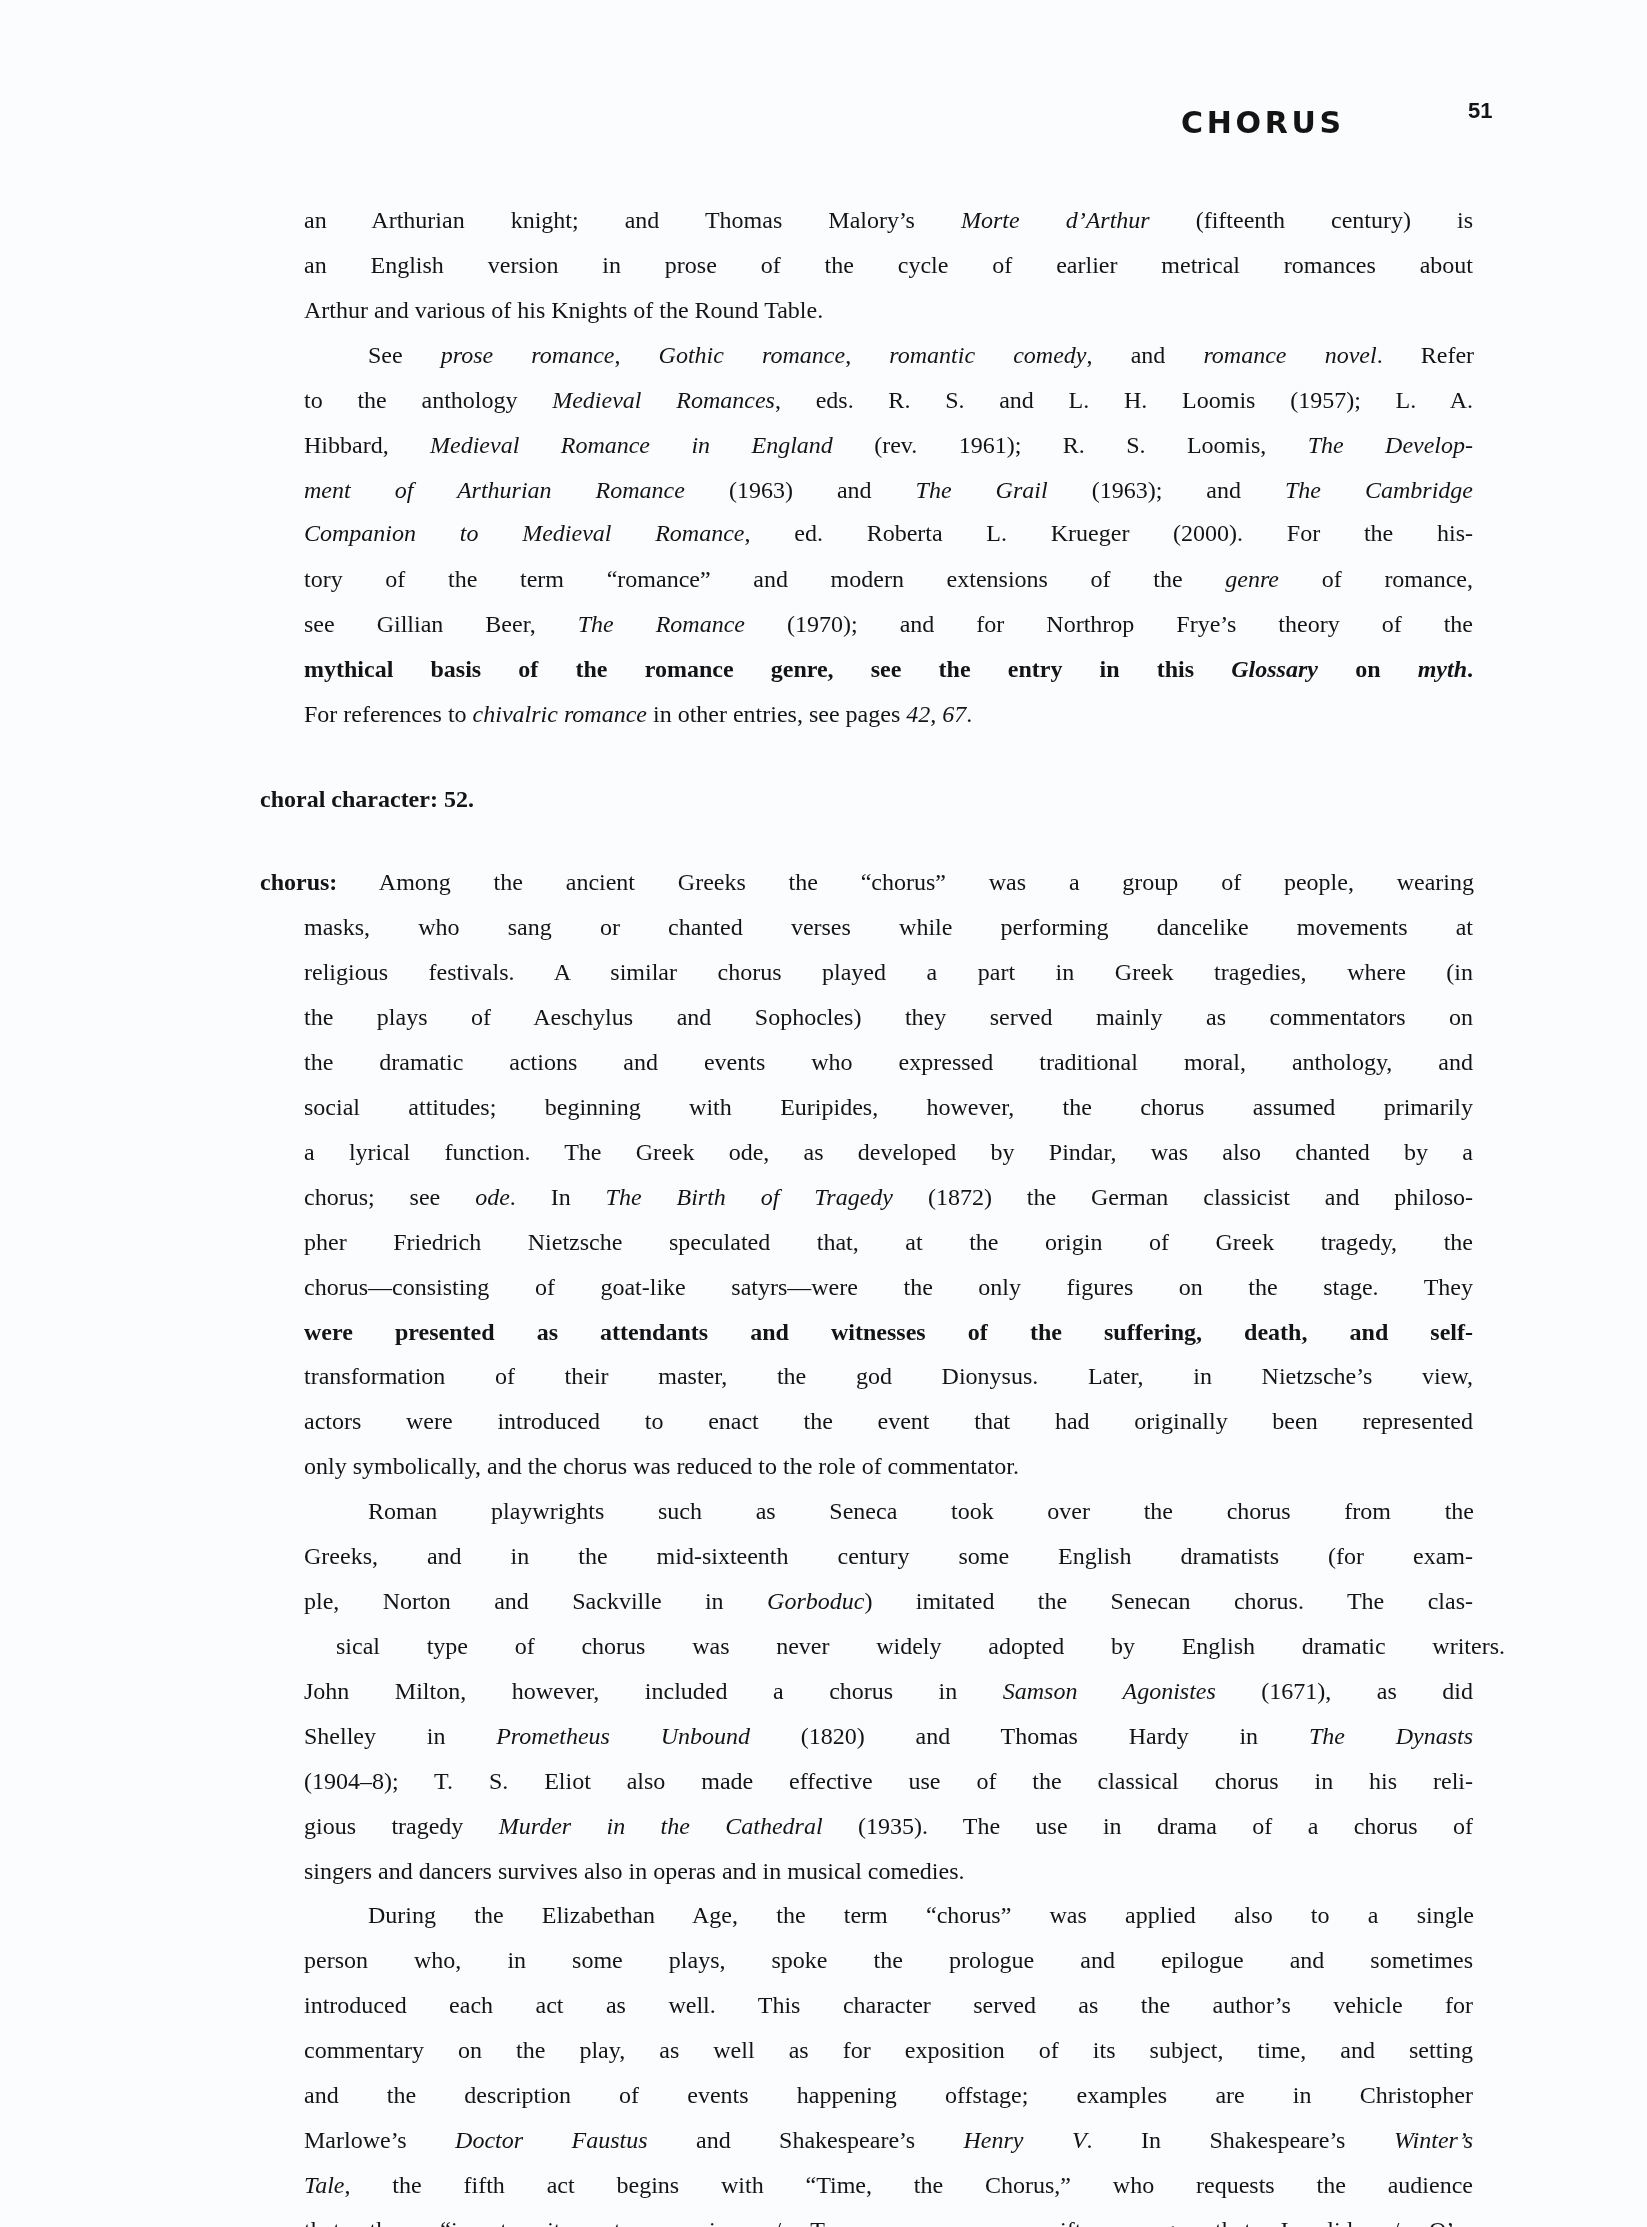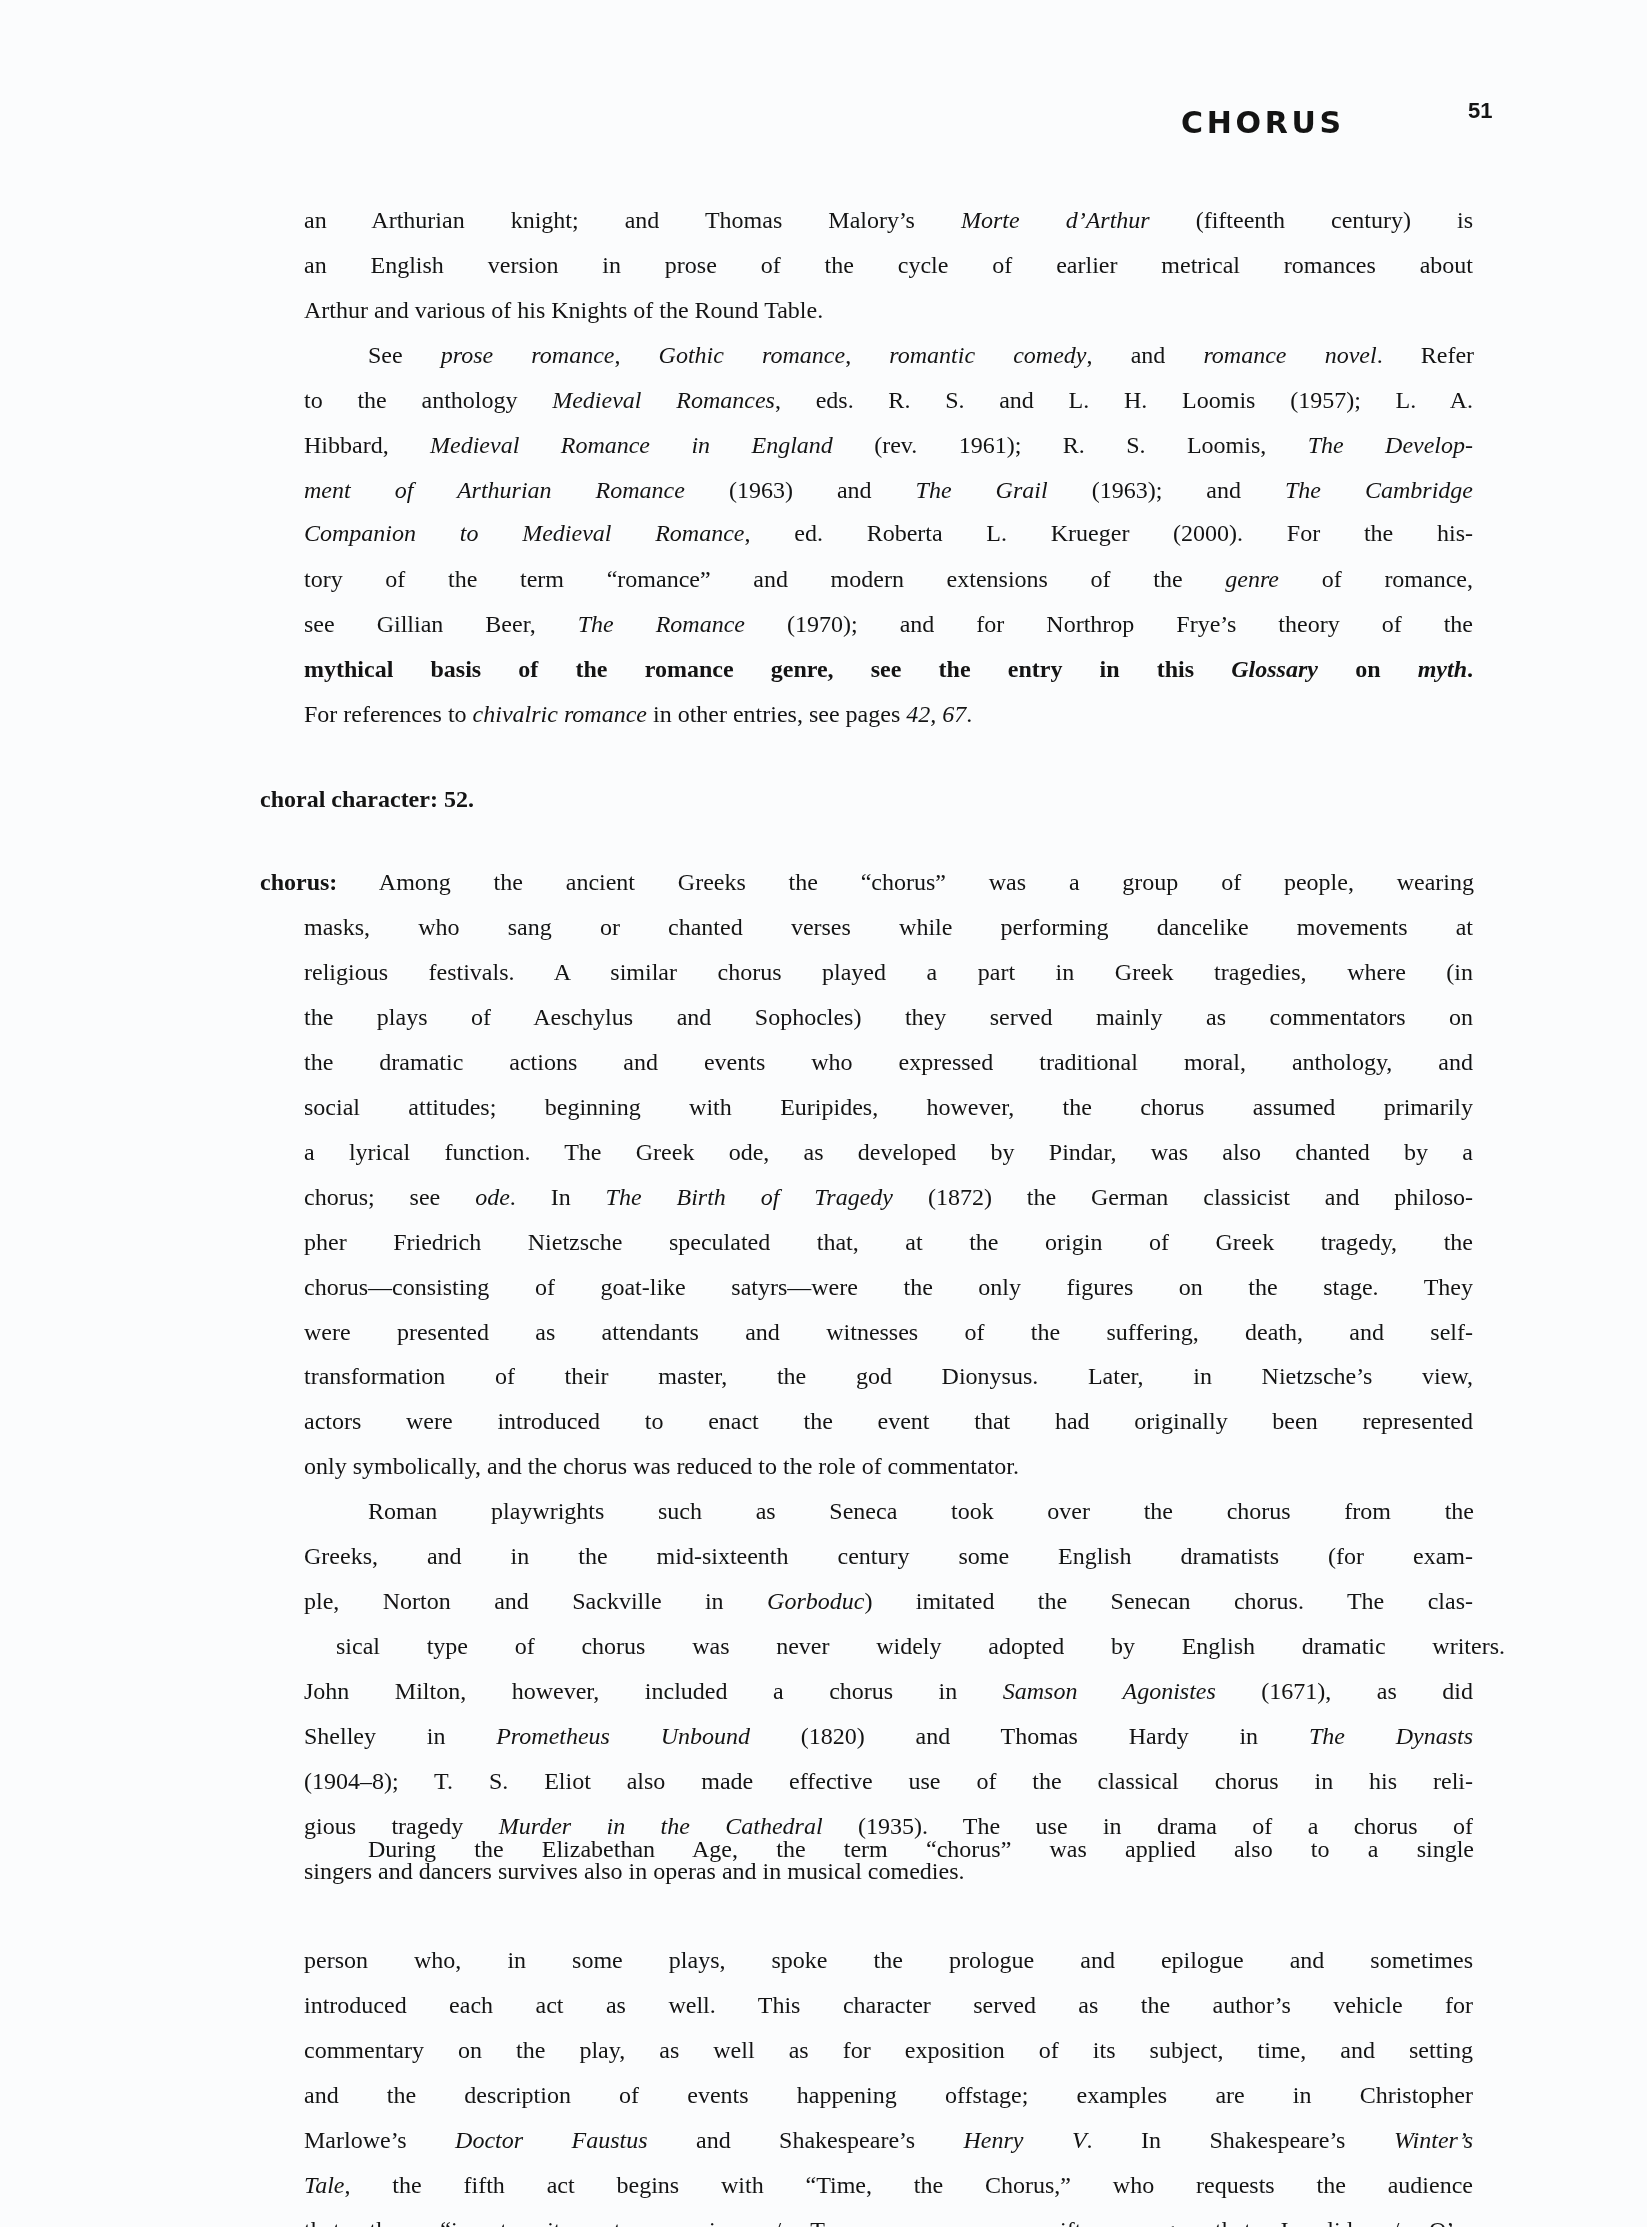--- a/index.html
+++ b/index.html
@@ -56,34 +56,34 @@
     <div class="line hang" style="top: 861px;"><span class="headword">chorus:</span><span> Among the ancient Greeks the “chorus” was a group of people, wearing</span></div>
     <div class="line body-line" style="top: 906px;"><span>masks, who sang or chanted verses while performing dancelike movements at</span></div>
     <div class="line body-line" style="top: 951px;"><span>religious festivals. A similar chorus played a part in Greek tragedies, where (in</span></div>
     <div class="line body-line" style="top: 996px;"><span>the plays of Aeschylus and Sophocles) they served mainly as commentators on</span></div>
     <div class="line body-line" style="top: 1041px;"><span>the dramatic actions and events who expressed traditional moral, anthology, and</span></div>
     <div class="line body-line" style="top: 1086px;"><span>social attitudes; beginning with Euripides, however, the chorus assumed primarily</span></div>
     <div class="line body-line" style="top: 1131px;"><span>a lyrical function. The Greek ode, as developed by Pindar, was also chanted by a</span></div>
     <div class="line body-line" style="top: 1176px;"><span>chorus; see </span><i>ode</i><span>. In </span><i>The Birth of Tragedy</i><span> (1872) the German classicist and philoso-</span></div>
     <div class="line body-line" style="top: 1221px;"><span>pher Friedrich Nietzsche speculated that, at the origin of Greek tragedy, the</span></div>
     <div class="line body-line" style="top: 1266px;"><span>chorus—consisting of goat-like satyrs—were the only figures on the stage. They</span></div>
-    <div class="line body-line" style="top: 1311px;"><span>were presented as attendants and witnesses of the suffering, death, and self-</span></div>
+    <div class="line body-line" style="top: 1311px; font-weight: bold;"><span>were presented as attendants and witnesses of the suffering, death, and self-</span></div>
     <div class="line body-line" style="top: 1355px;"><span>transformation of their master, the god Dionysus. Later, in Nietzsche’s view,</span></div>
     <div class="line body-line" style="top: 1400px;"><span>actors were introduced to enact the event that had originally been represented</span></div>
     <div class="line body-line last" style="top: 1445px;"><span>only symbolically, and the chorus was reduced to the role of commentator.</span></div>
     <div class="line indent" style="top: 1490px;"><span>Roman playwrights such as Seneca took over the chorus from the</span></div>
     <div class="line body-line" style="top: 1535px;"><span>Greeks, and in the mid-sixteenth century some English dramatists (for exam-</span></div>
     <div class="line body-line" style="top: 1580px;"><span>ple, Norton and Sackville in </span><i>Gorboduc</i><span>) imitated the Senecan chorus. The clas-</span></div>
     <div class="line body-line" style="top: 1625px; margin-left: 32px;"><span>sical type of chorus was never widely adopted by English dramatic writers.</span></div>
     <div class="line body-line" style="top: 1670px;"><span>John Milton, however, included a chorus in </span><i>Samson Agonistes</i><span> (1671), as did</span></div>
     <div class="line body-line" style="top: 1715px;"><span>Shelley in </span><i>Prometheus Unbound</i><span> (1820) and Thomas Hardy in </span><i>The Dynasts</i></div>
     <div class="line body-line" style="top: 1760px;"><span>(1904–8); T. S. Eliot also made effective use of the classical chorus in his reli-</span></div>
     <div class="line body-line" style="top: 1805px;"><span>gious tragedy </span><i>Murder in the Cathedral</i><span> (1935). The use in drama of a chorus of</span></div>
     <div class="line body-line last" style="top: 1850px;"><span>singers and dancers survives also in operas and in musical comedies.</span></div>
-    <div class="line indent" style="top: 1828px;"><span>During the Elizabethan Age, the term “chorus” was applied also to a single</span></div>
+    <div class="line indent" style="top: 1894px;"><span>During the Elizabethan Age, the term “chorus” was applied also to a single</span></div>
     <div class="line body-line" style="top: 1939px;"><span>person who, in some plays, spoke the prologue and epilogue and sometimes</span></div>
     <div class="line body-line" style="top: 1984px;"><span>introduced each act as well. This character served as the author’s vehicle for</span></div>
     <div class="line body-line" style="top: 2029px;"><span>commentary on the play, as well as for exposition of its subject, time, and setting</span></div>
     <div class="line body-line" style="top: 2074px;"><span>and the description of events happening offstage; examples are in Christopher</span></div>
     <div class="line body-line" style="top: 2119px;"><span>Marlowe’s </span><i>Doctor Faustus</i><span> and Shakespeare’s </span><i>Henry V</i><span>. In Shakespeare’s </span><i>Winter’s</i></div>
     <div class="line body-line" style="top: 2164px;"><i>Tale</i><span>, the fifth act begins with “Time, the Chorus,” who requests the audience</span></div>
     <div class="line body-line" style="top: 2209px;"><span>that they “impute it not a crime / To me or my swift passage that I slide / O’er</span></div>
   </div>
 
 

